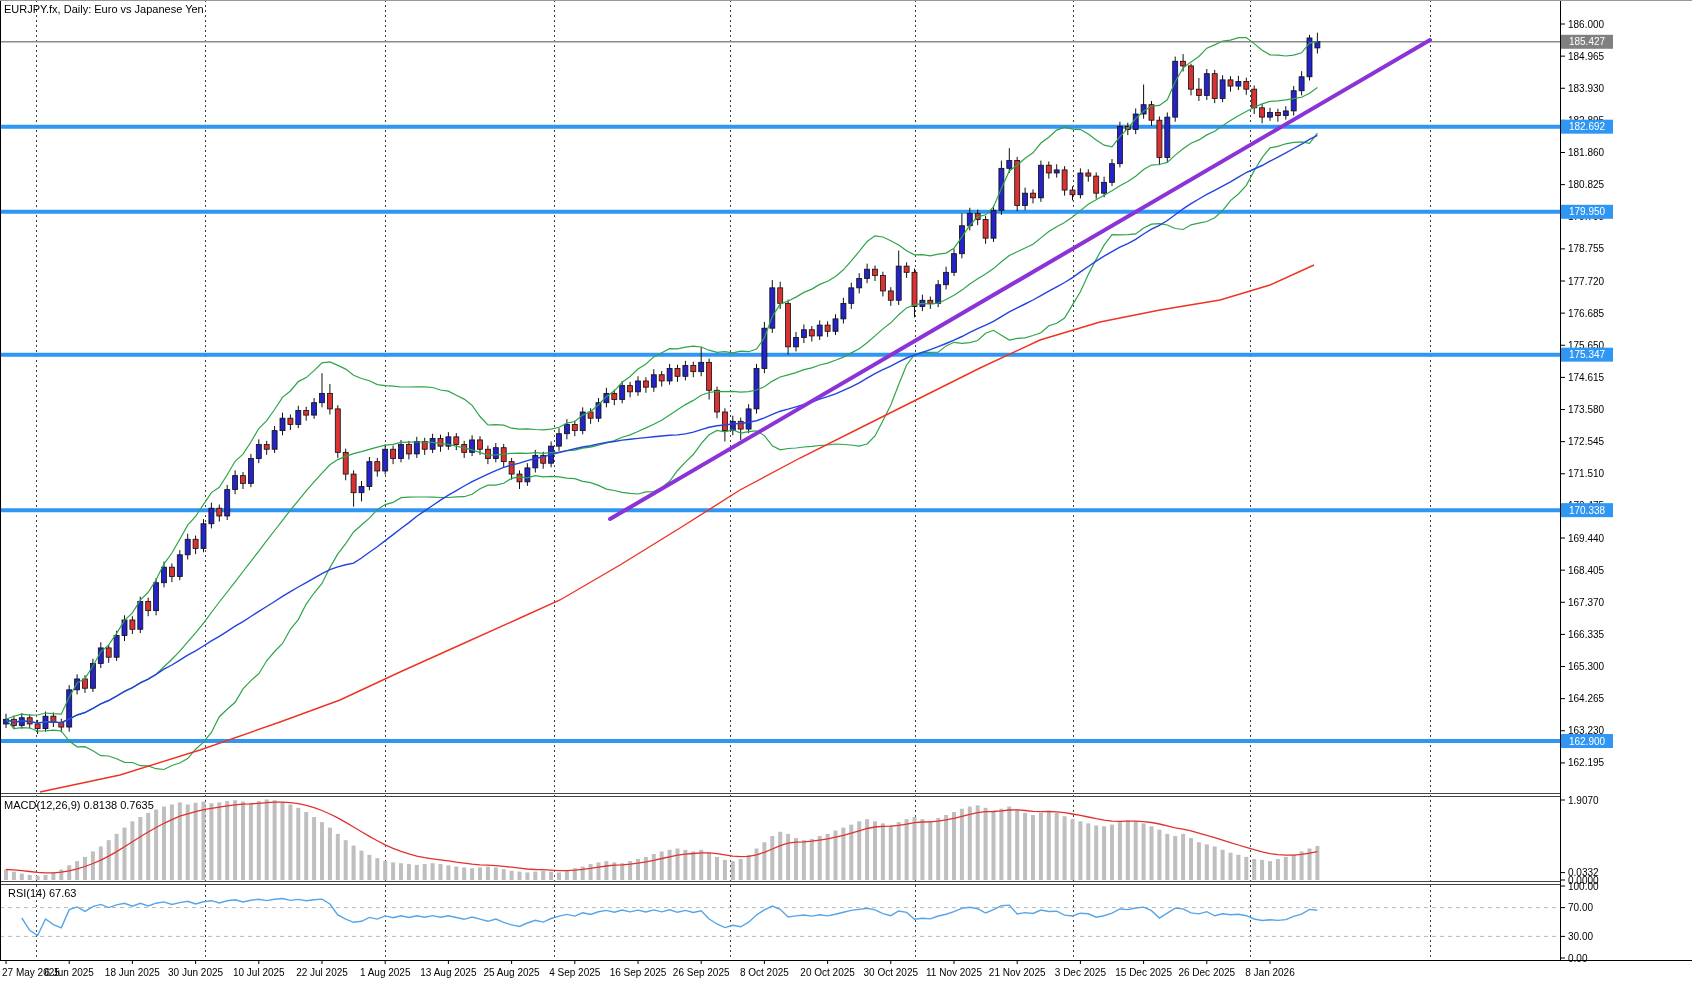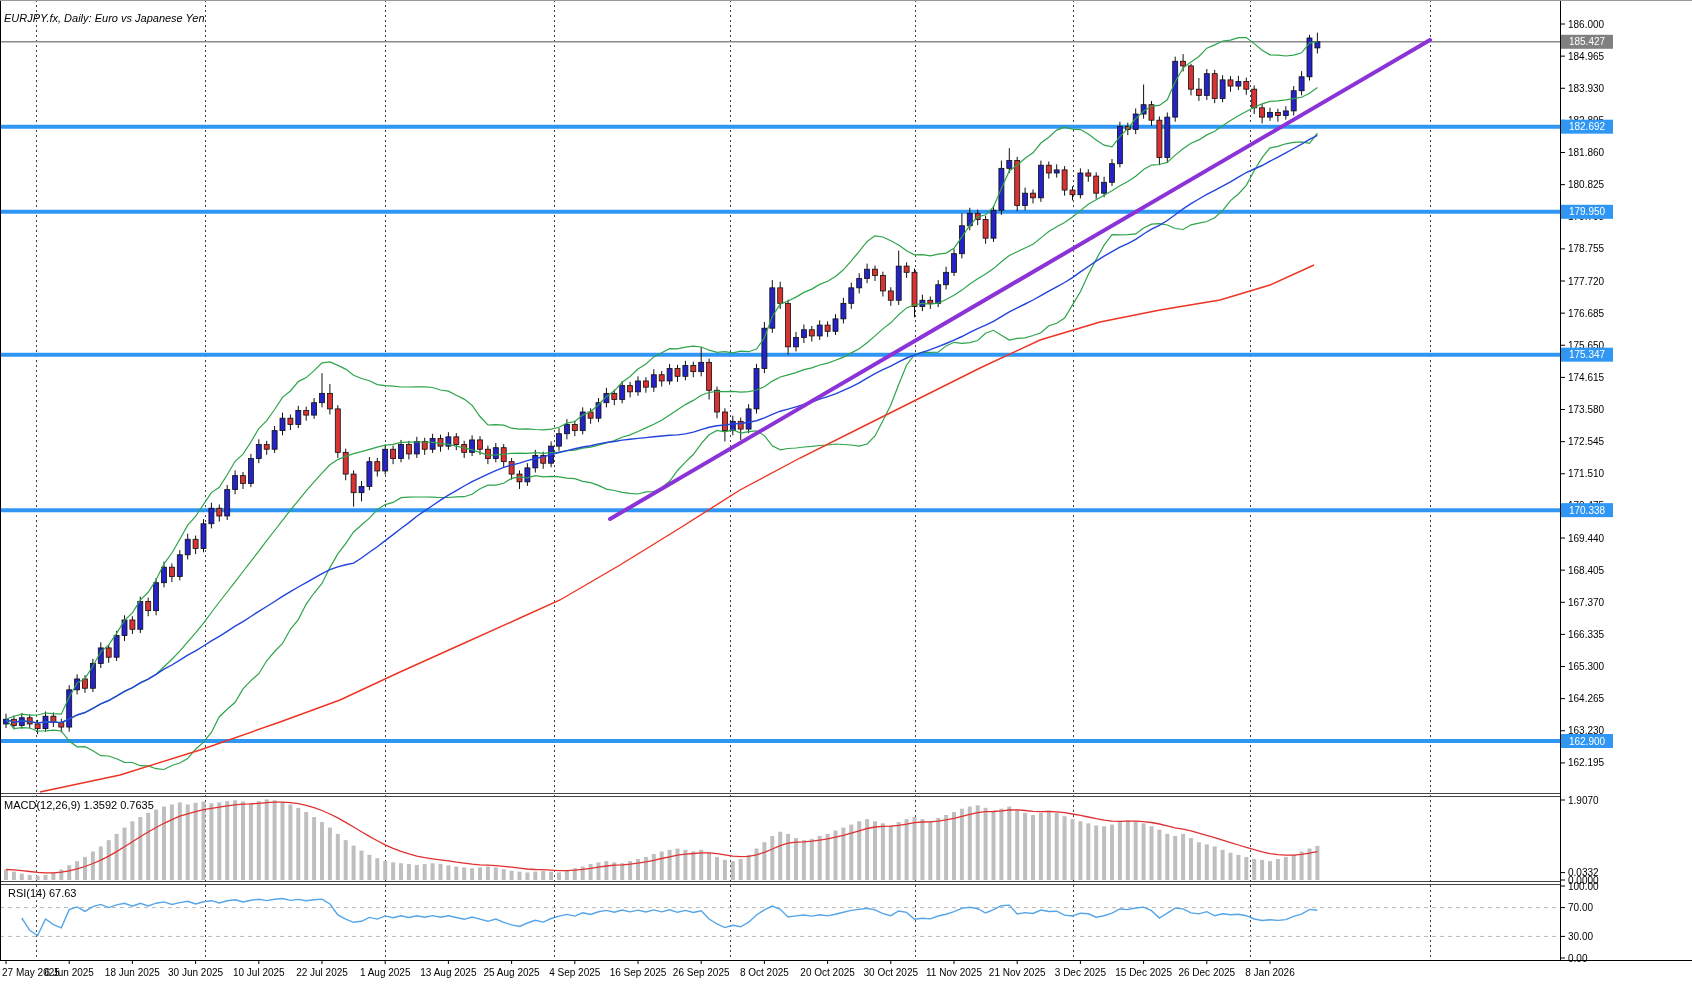--- a/index.html
+++ b/index.html
@@ -1,20 +1,20 @@
 <!DOCTYPE html>
 <html><head>
 <meta charset="utf-8">
 <style>
   html,body{margin:0;padding:0;background:#fff;}
   #root{position:relative;width:1692px;height:986px;background:#fff;overflow:hidden;
         font-family:"Liberation Sans",sans-serif;}
   #chart-svg{position:absolute;left:0;top:0;}
   .panel-label{position:absolute;font-size:11px;color:#000;white-space:nowrap;z-index:5;}
-  #title-label{left:4px;top:12px;font-style:italic;}
+  #title-label{left:4px;top:3px;}
   #macd-label{left:4px;top:799px;}
   #rsi-label{left:8px;top:887px;}
 </style>
 </head>
 <body>
 
 <div id="root">
   <svg id="chart-svg" width="1692" height="986">
       <rect x="0" y="0" width="1692" height="986" fill="#fff"></rect>
       <g stroke="#3C3C3C" stroke-width="1" stroke-dasharray="2,3">
@@ -672,15 +672,15 @@
       <line x1="1143.6000000000001" y1="960" x2="1143.6000000000001" y2="964" stroke="#000" stroke-width="1"></line>
       <text x="1143.6000000000001" y="976" font-size="10px" fill="#000000" font-family="&quot;Liberation Sans&quot;,sans-serif" text-anchor="middle">15 Dec 2025</text>
       <line x1="1206.8" y1="960" x2="1206.8" y2="964" stroke="#000" stroke-width="1"></line>
       <text x="1206.8" y="976" font-size="10px" fill="#000000" font-family="&quot;Liberation Sans&quot;,sans-serif" text-anchor="middle">26 Dec 2025</text>
       <line x1="1270" y1="960" x2="1270" y2="964" stroke="#000" stroke-width="1"></line>
       <text x="1270" y="976" font-size="10px" fill="#000000" font-family="&quot;Liberation Sans&quot;,sans-serif" text-anchor="middle">8 Jan 2026</text>
       <line x1="0.5" y1="0" x2="0.5" y2="960" stroke="#000" stroke-width="1"></line>
       <line x1="0" y1="0.5" x2="1692" y2="0.5" stroke="#999" stroke-width="1"></line>
     </svg>
   <div id="title-label" class="panel-label">EURJPY.fx, Daily:  Euro vs Japanese Yen</div>
-  <div id="macd-label" class="panel-label"><span>MACD(12,26,9)</span>&nbsp;<span>1.3592 0.7635</span></div>
+  <div id="macd-label" class="panel-label"><span>MACD(12,26,9)</span>&nbsp;<span>0.8138 0.7635</span></div>
   <div id="rsi-label" class="panel-label">RSI(14) 67.63</div>
 </div>
 
 </body></html>

